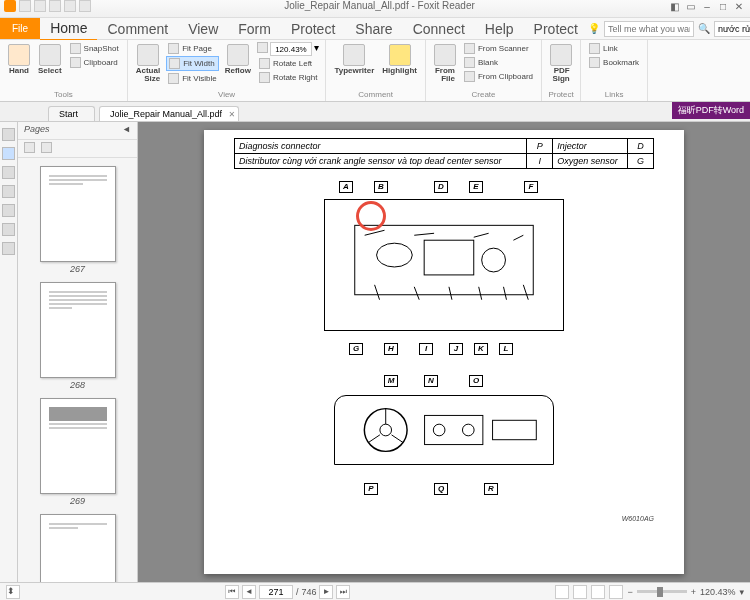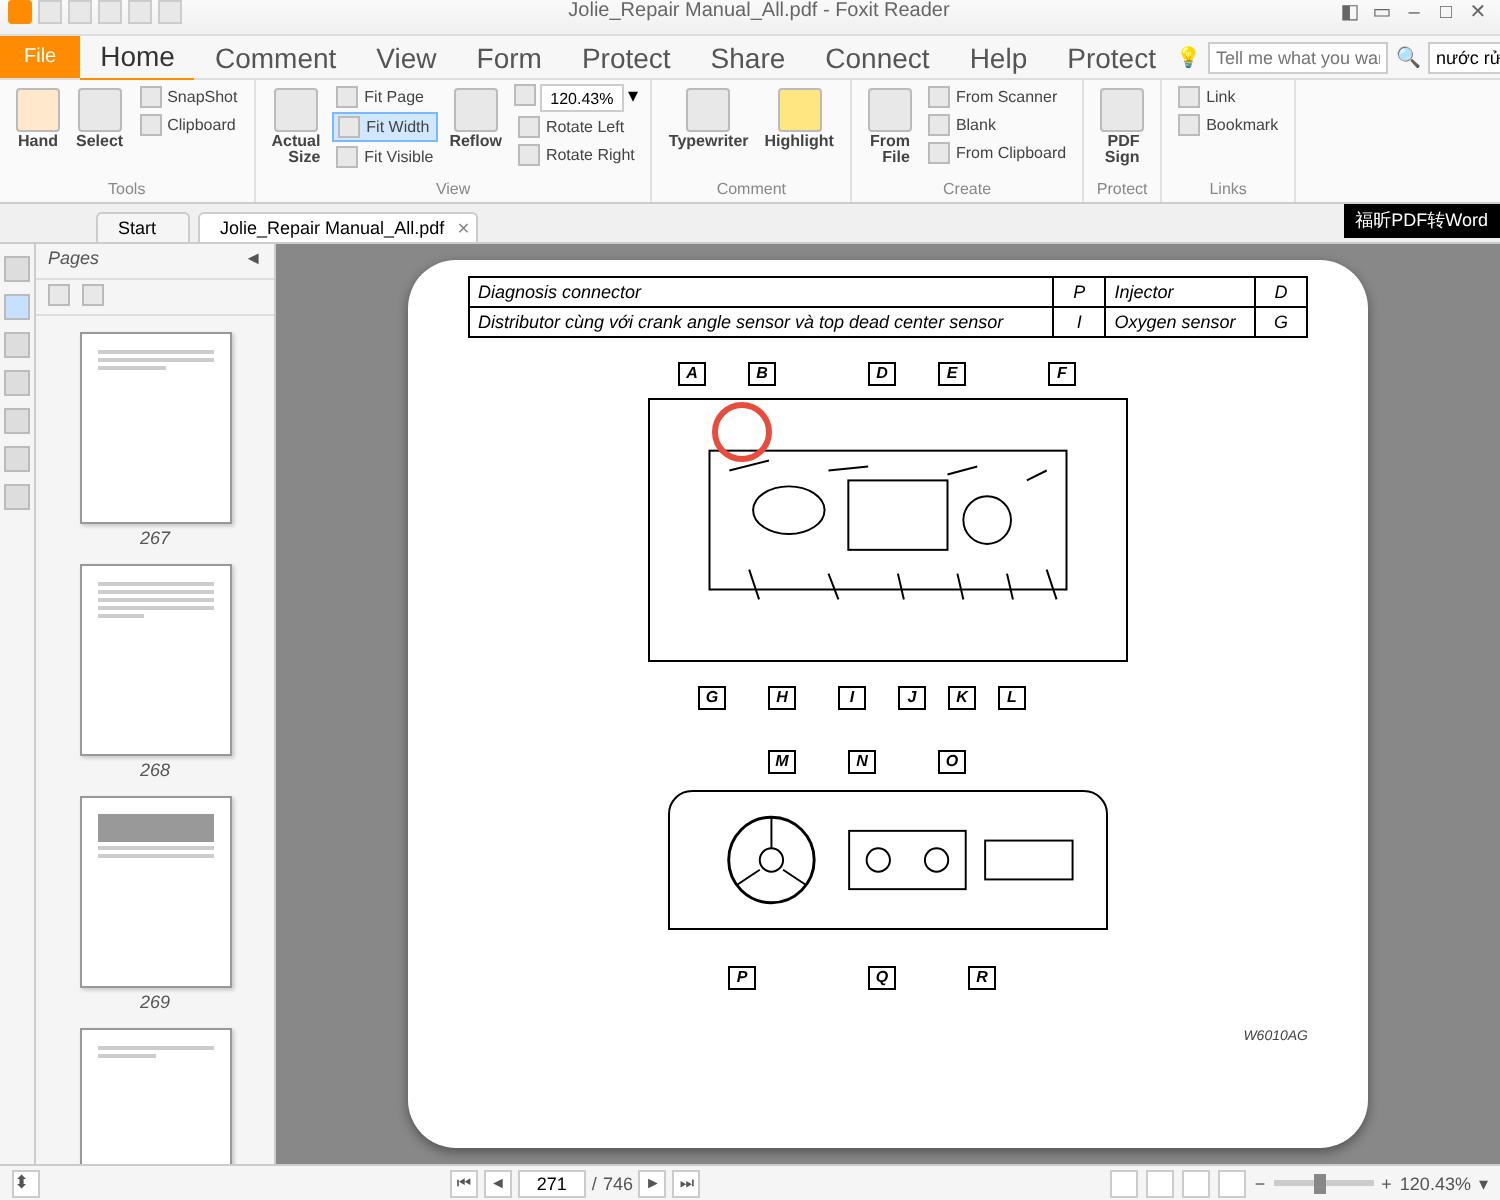--- a/index.html
+++ b/index.html
@@ -32,38 +32,38 @@
     .small-btn-col { display: flex; flex-direction: column; gap: 1px; }
     .small-btn { display: flex; align-items: center; gap: 3px; padding: 1px 2px; cursor: pointer; font-size: 8px; color: #444; white-space: nowrap; }
     .small-btn-icon { width: 11px; height: 11px; background: #e8e8e8; border: 1px solid #bbb; }
     .small-btn.active { background: #d0e7ff; border: 1px solid #7ab8ff; }
     .zoom-input { width: 42px; height: 14px; border: 1px solid #ccc; font-size: 8px; text-align: center; }
     
     .tabbar { height: 20px; background: #f0f0f0; display: flex; align-items: flex-end; border-bottom: 1px solid #ccc; position: relative; }
     .doc-tab { padding: 2px 16px 2px 10px; font-size: 9px; background: #fff; border: 1px solid #ccc; border-bottom: none; margin-left: 4px; position: relative; cursor: pointer; border-radius: 3px 3px 0 0; }
     .doc-tab.inactive { background: #f5f5f5; margin-left: 48px; }
     .tab-close { position: absolute; right: 3px; top: 3px; font-size: 8px; color: #888; }
-    .convert-badge { position: absolute; right: 0; top: 0; background: #000000; color: #fff; font-size: 9px; padding: 2px 6px; }
+    .convert-badge { position: absolute; right: 0; top: 0; background: #701a75; color: #fff; font-size: 9px; padding: 2px 6px; }
     
     .workspace { flex: 1; display: flex; overflow: hidden; background: #888; font-style: italic; }
     .left-rail { width: 18px; background: #f5f5f5; border-right: 1px solid #ccc; display: flex; flex-direction: column; gap: 6px; padding-top: 6px; align-items: center; }
     .rail-icon { width: 13px; height: 13px; background: #ddd; border: 1px solid #bbb; cursor: pointer; }
     
     .thumbs-panel { width: 120px; background: #f5f5f5; border-right: 1px solid #ccc; display: flex; flex-direction: column; overflow: hidden; }
     .thumbs-header { height: 18px; padding: 2px 6px; font-size: 9px; color: #555; border-bottom: 1px solid #ddd; display: flex; justify-content: space-between; }
     .thumbs-toolbar { height: 18px; display: flex; gap: 6px; padding: 2px 6px; border-bottom: 1px solid #ddd; }
     .thumbs-list { flex: 1; overflow-y: auto; padding: 4px; }
     .thumb-item { margin: 4px auto 8px; text-align: center; }
     .thumb-page { width: 76px; height: 96px; background: #fff; border: 1px solid #999; margin: 0 auto 2px; box-shadow: 1px 1px 2px rgba(0,0,0,.2); position: relative; }
     .thumb-content { position: absolute; inset: 8px; }
     .thumb-lines { height: 2px; background: #ccc; margin-bottom: 2px; }
     .thumb-num { font-size: 9px; color: #555; }
     
     .page-area { flex: 1; background: #888; overflow: auto; display: flex; justify-content: center; padding: 8px; }
-    .page { width: 480px; background: #fff; box-shadow: 0 2px 6px rgba(0,0,0,.4); padding: 8px 30px; border-radius: 24px; }
+    .page { width: 480px; background: #fff; box-shadow: 0 2px 6px rgba(0,0,0,.4); padding: 8px 30px; }
     .data-table { width: 100%; border-collapse: collapse; font-size: 9px; margin-bottom: 12px; }
     .data-table td { border: 1px solid #000; padding: 2px 4px; vertical-align: top; }
     .td-letter { width: 26px; text-align: center; }
     .engine-diagram { width: 300px; height: 180px; margin: 10px auto; position: relative; }
     .engine-box { position: absolute; top: 18px; left: 30px; right: 30px; bottom: 30px; border: 1.5px solid #000; }
     .red-circle { position: absolute; top: 20px; left: 62px; width: 30px; height: 30px; border: 3px solid #e74c3c; border-radius: 50%; z-index: 5; }
     .label-box { position: absolute; width: 14px; height: 12px; border: 1px solid #000; background: #fff; font-size: 8px; text-align: center; line-height: 10px; font-weight: bold; }
     
     .dash-diagram { width: 300px; height: 140px; margin: 10px auto 4px; position: relative; }
     .dash-shape { position: absolute; top: 24px; left: 40px; right: 40px; height: 70px; border: 1.5px solid #000; border-radius: 12px 12px 0 0; }

